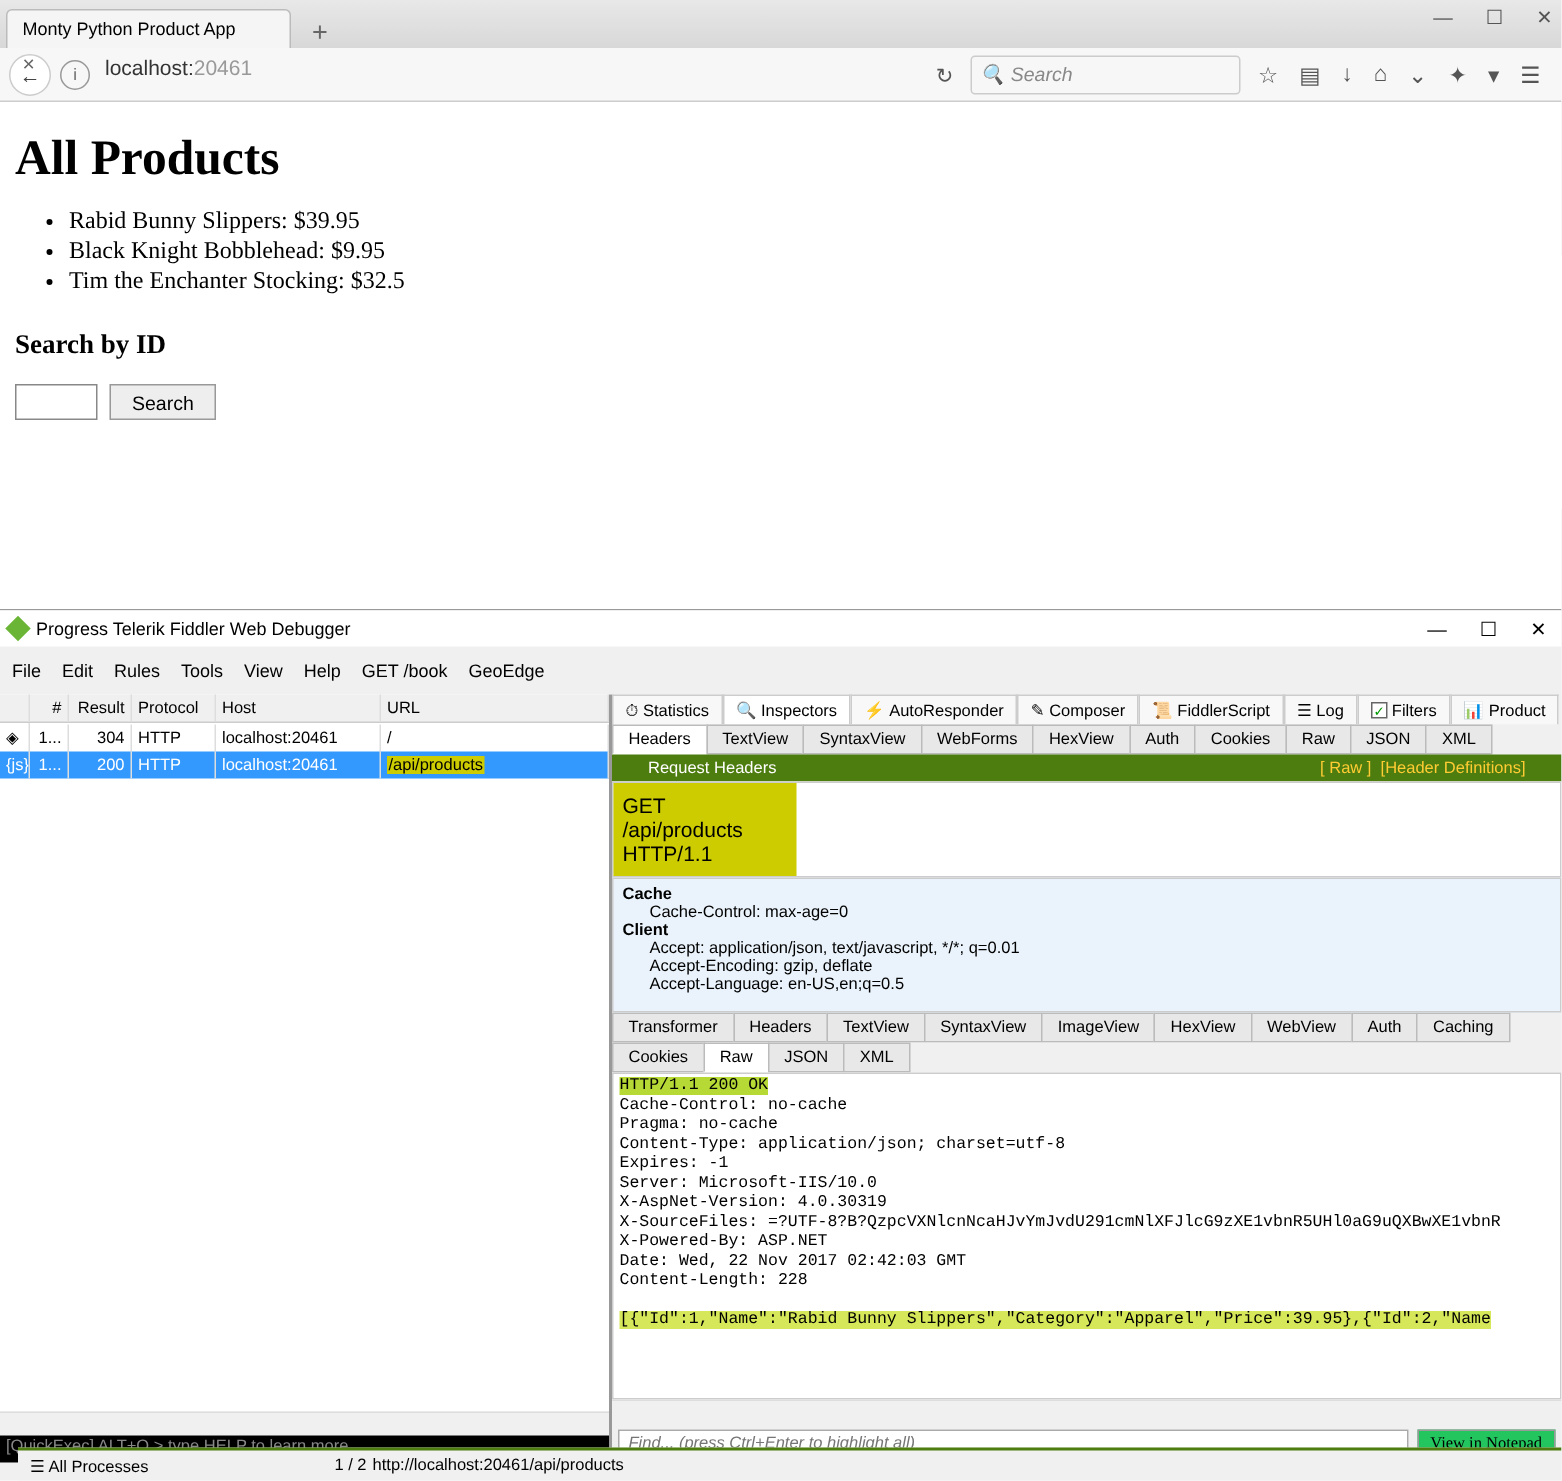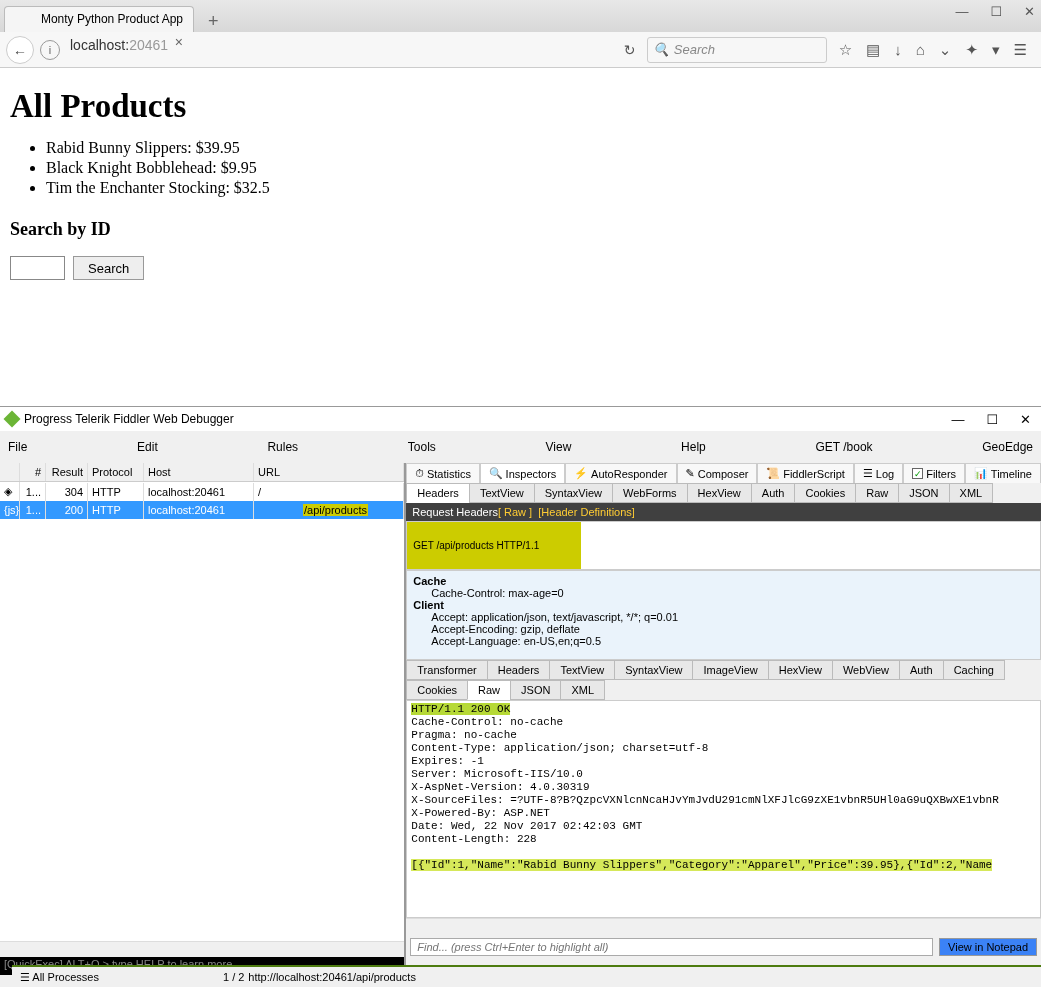--- a/index.html
+++ b/index.html
@@ -1,21 +1,21 @@
 <!DOCTYPE html>
 <html><head>
 <meta charset="utf-8">
 <style>
 * { box-sizing: border-box; margin: 0; padding: 0; }
 body { font-family: "Segoe UI", Tahoma, sans-serif; font-size: 12px; background: #fff; width: 1041px; height: 987px; overflow: hidden; }
 
 
 .browser { height: 407px; border-bottom: 1px solid #999; }
 .tab-strip { height: 32px; background: linear-gradient(#e8e8e8,#d8d8d8); display: flex; align-items: flex-end; padding: 0 4px; position: relative; }
-.tab { background: #f5f5f5; border: 1px solid #bbb; border-bottom: none; border-radius: 4px 4px 0 0; padding: 5px 10px; display: flex; align-items: flex-end; gap: 8px; font-size: 12px; height: 26px; min-width: 190px; flex-direction: column; }
+.tab { background: #f5f5f5; border: 1px solid #bbb; border-bottom: none; border-radius: 4px 4px 0 0; padding: 5px 10px; display: flex; align-items: flex-start; gap: 8px; font-size: 12px; height: 26px; min-width: 190px; flex-direction: column; }
 .tab-close { font-family: Arial; color: #666; font-size: 14px; }
 .new-tab { margin-left: 8px; font-size: 18px; color: #666; padding: 0 6px; }
 .win-ctrls { position: absolute; right: 6px; top: 4px; display: flex; gap: 22px; color: #555; font-size: 13px; }
 .nav-bar { height: 36px; background: #f7f7f7; border-bottom: 1px solid #ccc; display: flex; align-items: center; padding: 0 6px; gap: 4px; }
 .nav-btn { width: 28px; height: 28px; border: 1px solid #ccc; border-radius: 50%; background: #fff; display: flex; align-items: center; justify-content: center; font-size: 14px; color: #444; }
 .info-i { width: 20px; height: 20px; border: 1px solid #999; border-radius: 50%; display: flex; align-items: center; justify-content: center; font-size: 11px; color: #666; margin-left: 2px; }
 .url-bar { flex: 1; height: 26px; border: none; background: transparent; font-size: 14px; padding: 0 6px; color: #333; }
 .url-bar .port { color: #999; }
 .reload { width: 26px; text-align: center; font-size: 14px; color: #555; }
 .search-box { width: 180px; height: 26px; border: 1px solid #ccc; border-radius: 3px; display: flex; align-items: center; padding: 0 6px; color: #888; font-size: 13px; font-style: italic; gap: 4px; }
@@ -27,54 +27,54 @@
 .content h2 { font-size: 18px; font-weight: bold; margin: 22px 0 16px 0; }
 .search-row { display: flex; gap: 8px; }
 .search-in { width: 55px; height: 24px; border: 1px solid #888; }
 .search-btn { padding: 3px 14px; border: 1px solid #999; background: #eee; font-family: Arial; font-size: 13px; }
 
 
 .fiddler { height: 580px; background: #f0f0f0; position: relative; }
 .fi-title { height: 24px; background: #fff; display: flex; align-items: center; padding: 0 6px; gap: 6px; font-size: 12px; position: relative; }
 .fi-logo { width: 12px; height: 12px; background: #6bb536; transform: rotate(45deg); }
 .fi-win { position: absolute; right: 10px; display: flex; gap: 22px; font-size: 13px; }
-.menu-bar { height: 22px; background: #f0f0f0; display: flex; align-items: center; gap: 14px; padding: 16px 8px; font-size: 12px; justify-content: space-between; }
+.menu-bar { height: 22px; background: #f0f0f0; display: flex; align-items: center; gap: 14px; padding: 16px 8px; font-size: 12px; }
 .main-split { display: flex; height: 512px; }
 .left-pane { width: 408px; background: #fff; border-right: 2px solid #999; display: flex; flex-direction: column; }
 .grid-head { display: flex; background: #f0f0f0; border-bottom: 1px solid #ccc; font-size: 11px; }
 .grid-head div, .grid-row div { padding: 3px 4px; border-right: 1px solid #ddd; overflow: hidden; white-space: nowrap; }
 .c-ico { width: 20px; }
 .c-num { width: 26px; text-align: right; }
 .c-res { width: 42px; text-align: right; }
 .c-proto { width: 56px; }
 .c-host { width: 110px; text-align: left; }
 .c-url { flex: 1; }
 .grid-body { flex: 1; font-size: 11px; }
 .grid-row { display: flex; align-items: center; }
 .grid-row.sel { background: #3399ff; color: #fff; }
-.grid-row.sel .c-url span { background: #cccc00; color: #000; padding: 0 1px; margin-left: 45px; }
+.grid-row.sel .c-url span { background: #cccc00; color: #000; padding: 0 1px; }
 .quickexec { height: 18px; background: #000; color: #888; font-size: 11px; padding: 1px 4px; }
 .right-pane { flex: 1; background: #f0f0f0; display: flex; flex-direction: column; }
 .tabs1, .tabs2, .tabs3 { display: flex; background: #f0f0f0; font-size: 11px; }
 .tabs1 .t { padding: 3px 8px; border: 1px solid #ccc; border-bottom: none; background: #f8f8f8; display: flex; align-items: center; gap: 3px; }
 .tabs1 .t.active { background: #fff; }
 .tabs2 .t, .tabs3 .t { padding: 3px 10px; border: 1px solid #bbb; background: #e8e8e8; margin-right: -1px; }
 .tabs2 .t.active, .tabs3 .t.active { background: #fff; border-bottom-color: #fff; }
-.req-hdr { background: #404040; color: #fff; padding: 3px 6px; font-size: 11px; display: flex; justify-content: flex-start; }
+.req-hdr { background: #4d7c0f; color: #fff; padding: 3px 24px; font-size: 11px; display: flex; justify-content: space-between; }
 .req-hdr a { color: #ffcc33; text-decoration: none; }
-.req-line { background: #cccc00; padding: 18px 6px; font-size: 10px; width: 174px; }
+.req-line { background: #cccc00; padding: 7px 6px; font-size: 14px; width: 122px; }
 .req-body { background: #eaf3fb; border: 1px solid #ccc; padding: 4px 6px; font-size: 11px; height: 90px; overflow: auto; position: relative; }
 .req-body b { font-weight: bold; }
 .req-body .ind { padding-left: 18px; }
 .resp-raw { background: #fff; border: 1px solid #ccc; font-family: "Courier New", monospace; font-size: 11px; padding: 2px 4px; height: 218px; overflow: hidden; white-space: pre; line-height: 13px; }
 .hl-green { background: #b6d936; }
 .hl-yellow { background: #d6e85a; }
 .find-bar { display: flex; gap: 6px; padding: 4px; }
 .find-in { flex: 1; border: 1px solid #aaa; padding: 2px 6px; font-size: 11px; color: #888; font-style: italic; background: #fff; }
-.notepad-btn { border: 1px solid #999; background: #3b82f6; padding: 2px 8px; font-size: 11px; }
+.notepad-btn { border: 1px solid #999; background: #22c55e; padding: 2px 8px; font-size: 11px; font-family: Liberation Serif, serif; }
 .status-bar { height: 22px; background: #f0f0f0; border-top: 2px solid #4d7c0f; display: flex; align-items: center; font-size: 11px; padding: 0 8px; gap: 4px; position: absolute; bottom: 0; left: 12px; right: 0; }
 .scroll-track { height: 16px; background: #f0f0f0; border-top: 1px solid #ddd; }
 .chk { width: 11px; height: 11px; border: 1px solid #666; display: inline-flex; align-items: center; justify-content: center; font-size: 9px; color: #090; background: #fff; }
 </style>
 </head>
 <body>
 
 <div class="browser">
   <div class="tab-strip">
     <div class="tab">
@@ -182,21 +182,21 @@
         <div class="t">⏱ <span>Statistics</span></div>
         <div class="t active">🔍 <span>Inspectors</span></div>
         <div class="t">⚡ <span>AutoResponder</span></div>
         <div class="t">✎ <span>Composer</span></div>
         <div class="t">📜 <span>FiddlerScript</span></div>
         <div class="t">☰ <span>Log</span></div>
         <div class="t">
             <span class="chk">✓</span> 
             <span>Filters</span>
           </div>
-        <div class="t">📊 <span>Timeline</span></div>
+        <div class="t">📊 <span>Product</span></div>
       </div>
       <div class="tabs2">
         <div class="t active">Headers</div>
         <div class="t">TextView</div>
         <div class="t">SyntaxView</div>
         <div class="t">WebForms</div>
         <div class="t">HexView</div>
         <div class="t">Auth</div>
         <div class="t">Cookies</div>
         <div class="t">Raw</div>

